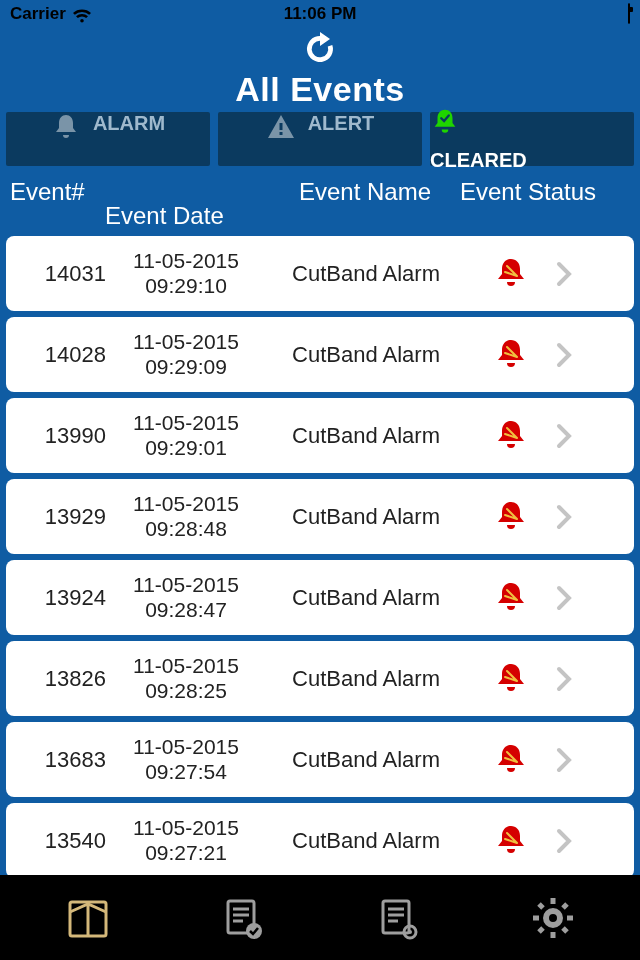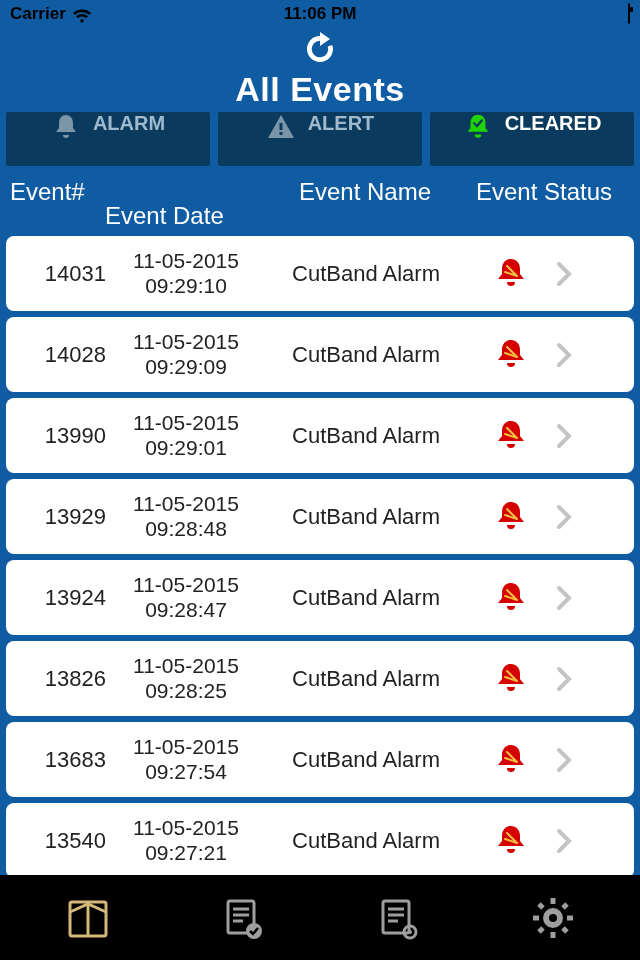--- a/index.html
+++ b/index.html
@@ -16,29 +16,29 @@
   .battery .fill { background:#000; height:100%; width:100%; }
 
   
   .nav-bar { height: 80px; background: #0f5ca3; display: flex; align-items: center; padding: 0 20px; flex-direction: column; }
   .nav-title { flex: 1; text-align: center; color: #fff; font-size: 34px; font-weight: 700; font-family: "Arial Narrow", Arial, sans-serif; letter-spacing: 0.5px; }
   .nav-btn { width: 50px; height: 50px; display:flex; align-items:center; justify-content:center; }
 
   
   .filter-row { display:flex; gap:8px; padding: 4px 6px 10px 6px; }
   .filter-tab { flex:1; height:54px; background:#0b3a5f; display:flex; justify-content:center; gap:12px; color:#9fb9cd; font-size:20px; font-weight:600; border-radius:2px; }
-  .filter-tab.active { color:#fff; }
+  .filter-tab.active { color:#fff;flex-direction:column; }
   .filter-tab .ic { width:30px; height:30px; display:flex; align-items:center; justify-content:center; }
 
   
   .col-header { display:flex; color:#fff; font-size:24px; font-weight:400; padding: 2px 12px 6px 10px; }
   .col-header .c1 { width:95px; }
   .col-header .c2 { width:165px;margin-top:24px; }
   .col-header .c3 { width:190px; text-align:center; }
-  .col-header .c4 { flex:1; text-align:center; }
+  .col-header .c4 { flex:1; text-align:left; }
 
   
   .rows { flex:1; overflow:hidden; padding:0 6px; }
   .row { background:#fff; border-radius:8px; height:75px; margin-bottom:6px; display:flex; align-items:center; padding:0 4px 0 10px; color:#222; }
   .row .c1 { width:90px; font-size:22px; text-align:right;}
   .row .c2 { width:160px; font-size:21px; text-align:center; line-height:1.15; }
   .row .c3 { width:200px; font-size:22px; text-align:center; }
   .row .c4 { width:90px; display:flex; justify-content:center; }
   .row .chev { width:34px; color:#c0c0c0; font-size:30px; text-align:center; }
 

